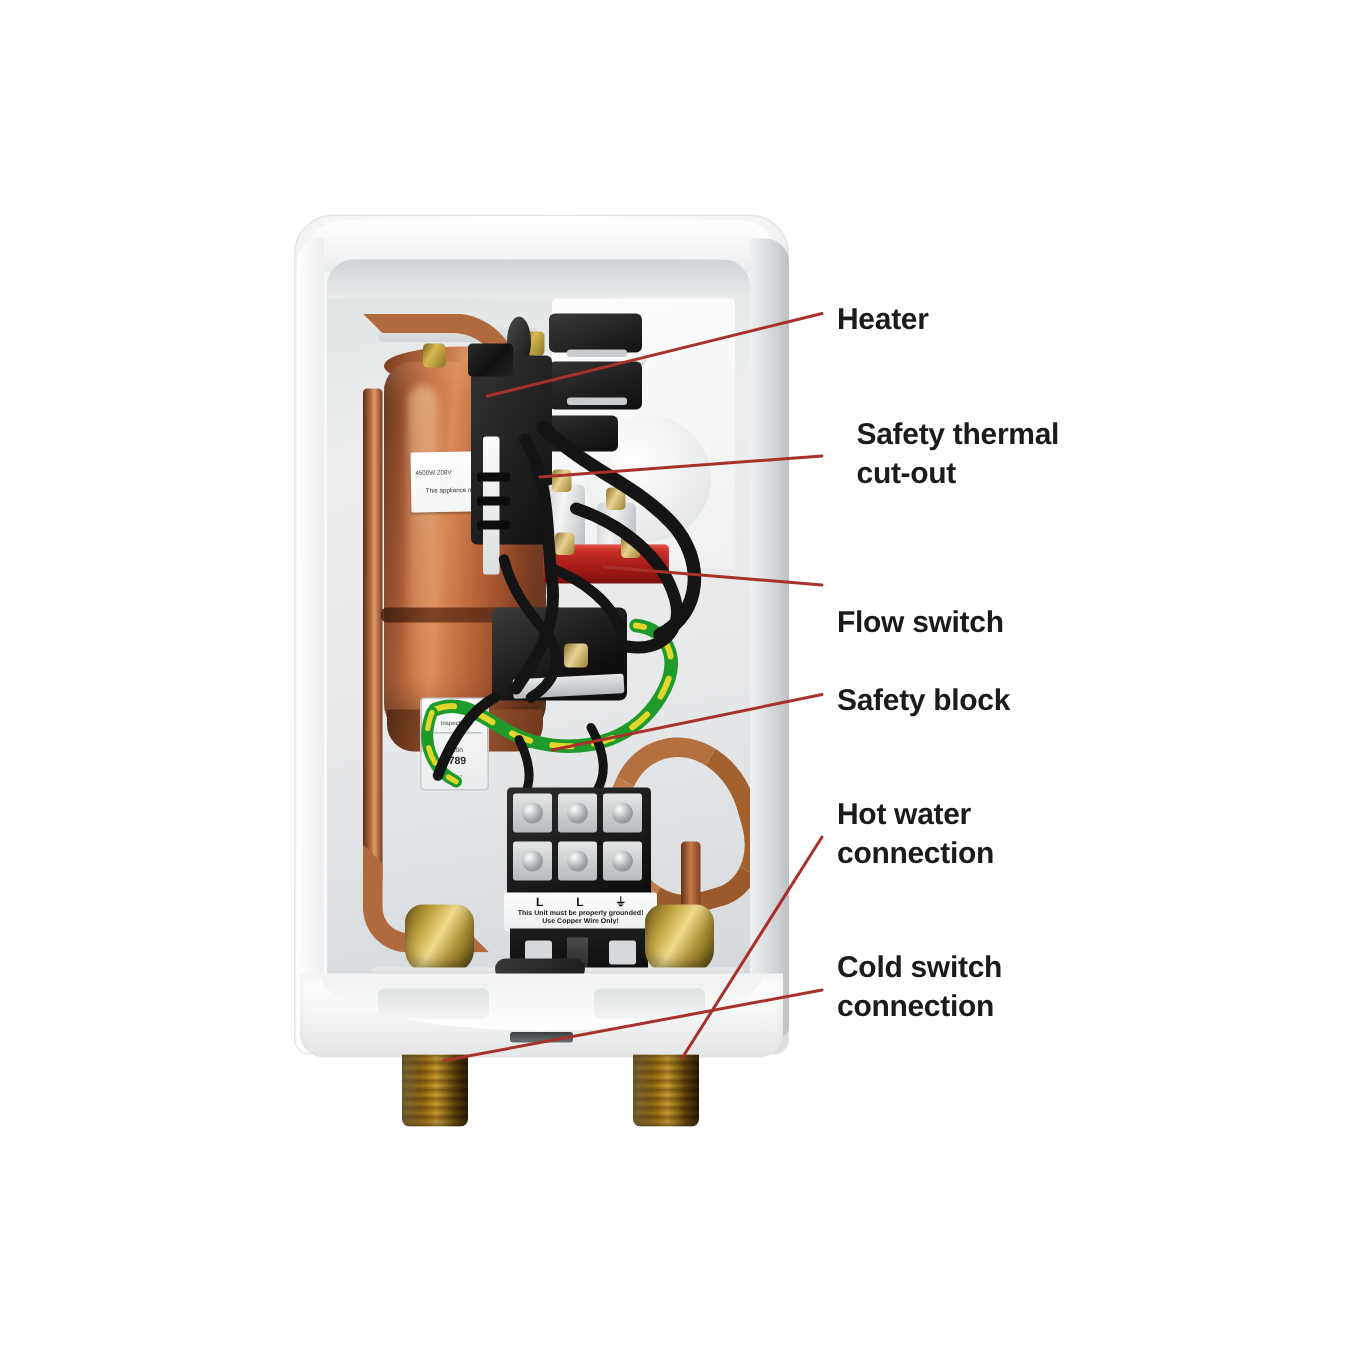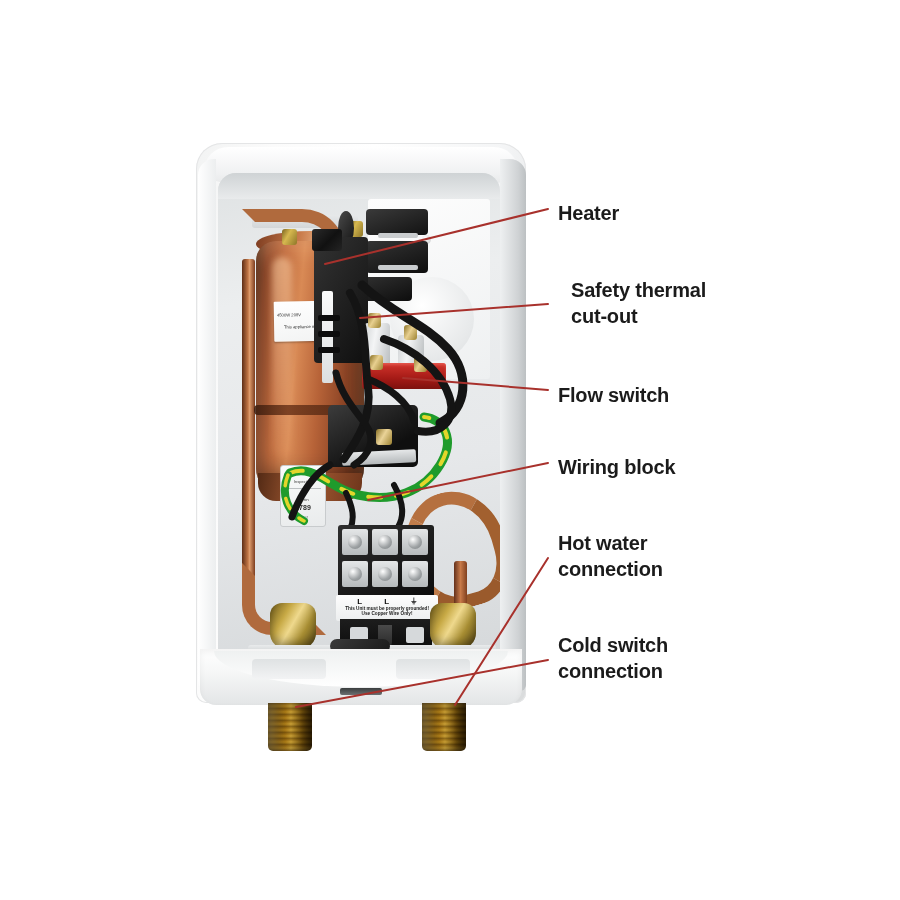--- a/index.html
+++ b/index.html
@@ -372,23 +372,23 @@
         <line x1="548" y1="558" x2="455" y2="705" stroke="#a8312c" stroke-width="2" stroke-linecap="round"></line>
         <line x1="548" y1="660" x2="296" y2="707" stroke="#a8312c" stroke-width="2" stroke-linecap="round"></line>
       </g>
   </svg>
 
   <div class="callout" style="left:558px;top:200px;">Heater</div>
 
   <div class="callout" style="left:558px;top:277px;margin-left:13px;">Safety thermal
 cut-out</div>
 
-  <div class="callout" style="left:558px;top:382px;text-align:center;">Flow switch</div>
-
-  <div class="callout" style="left:558px;top:454px;">Wiring block</div>
+  <div class="callout" style="left:558px;top:402px;text-align:center;">Flow switch</div>
+
+  <div class="callout" style="left:558px;top:454px;">Safety block</div>
 
   <div class="callout" style="left:558px;top:530px;">Hot water
 connection</div>
 
   <div class="callout" style="left:558px;top:632px;">Cold switch
 connection</div>
 
 </div>
 
 </body></html>

